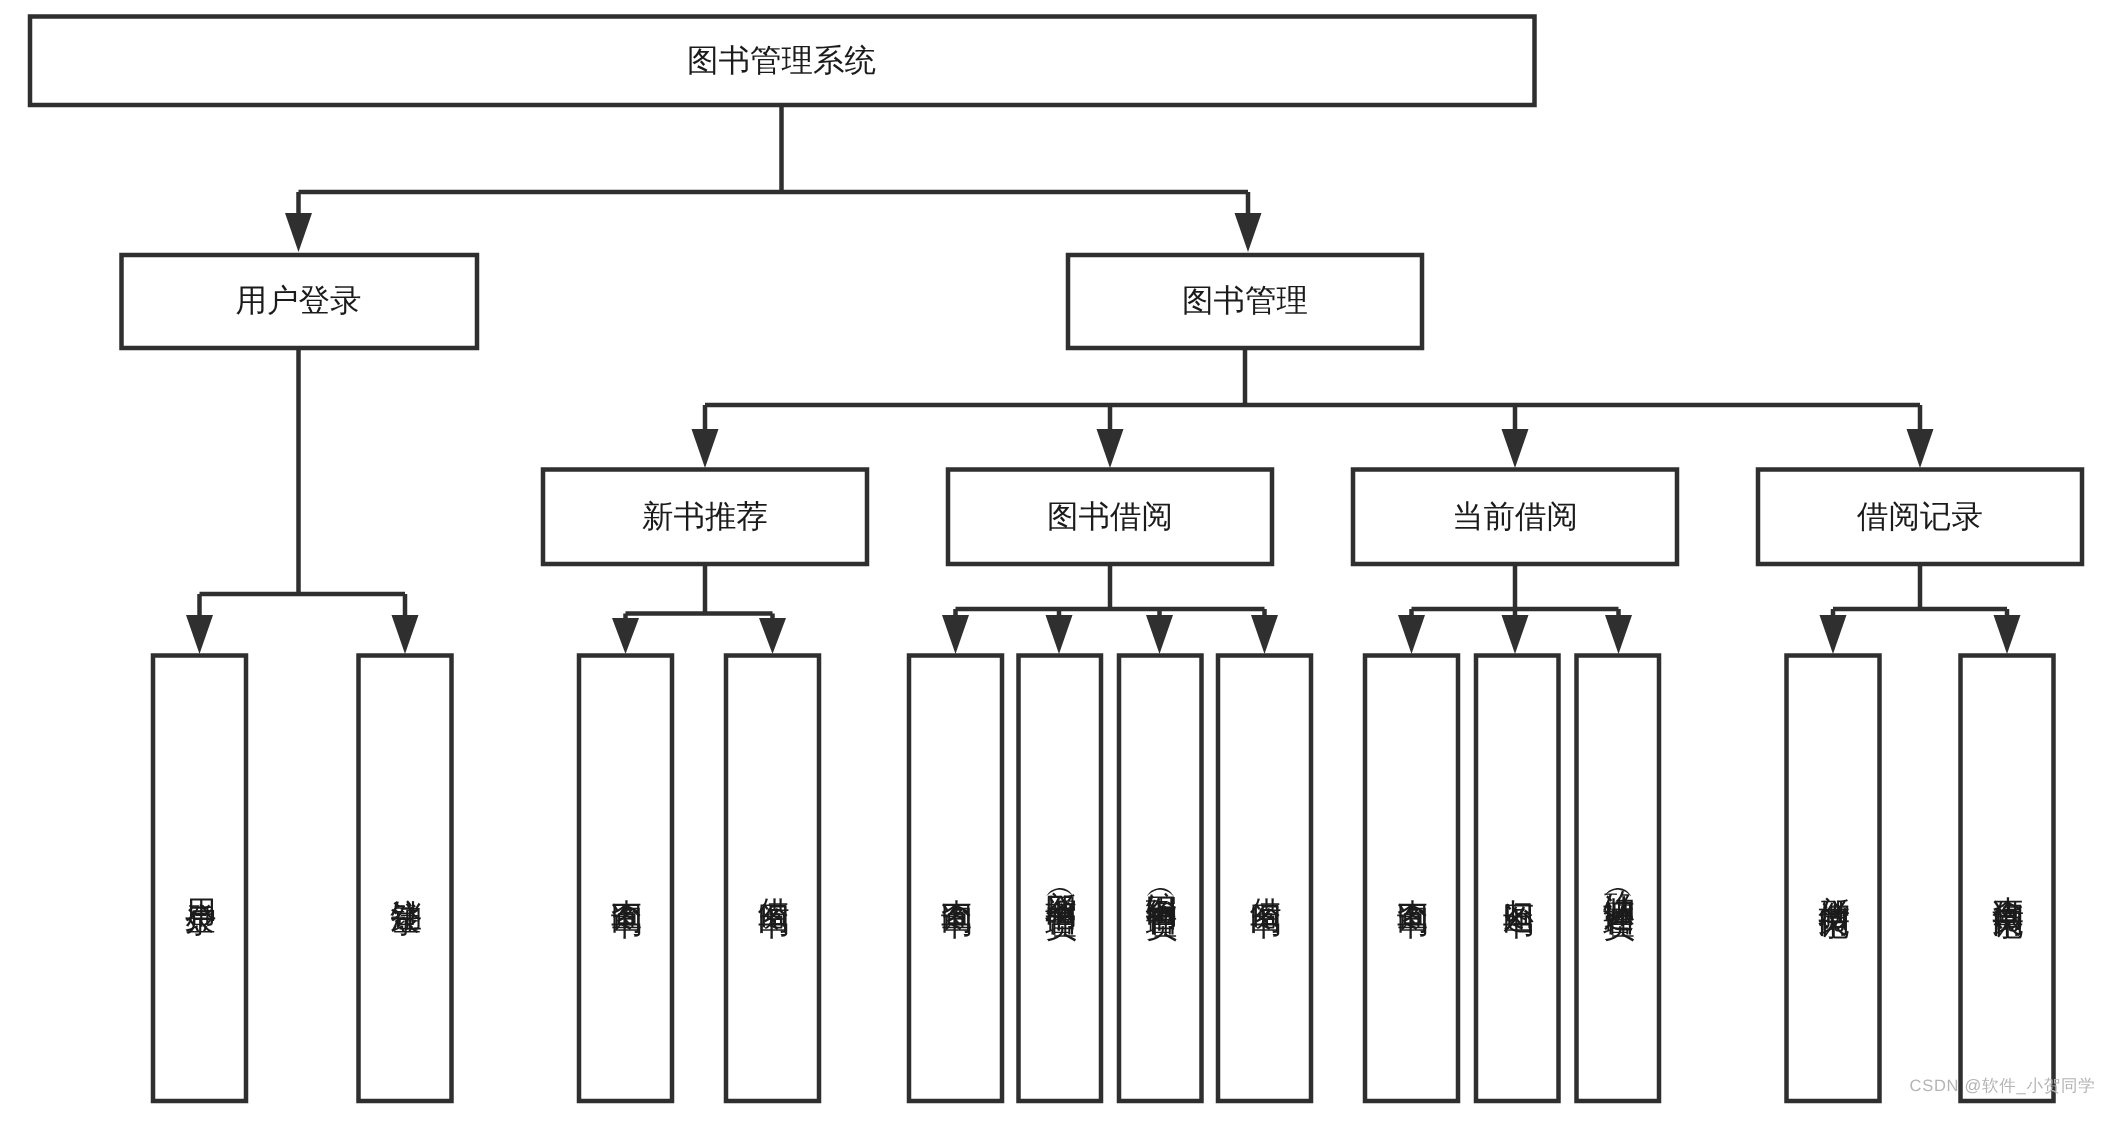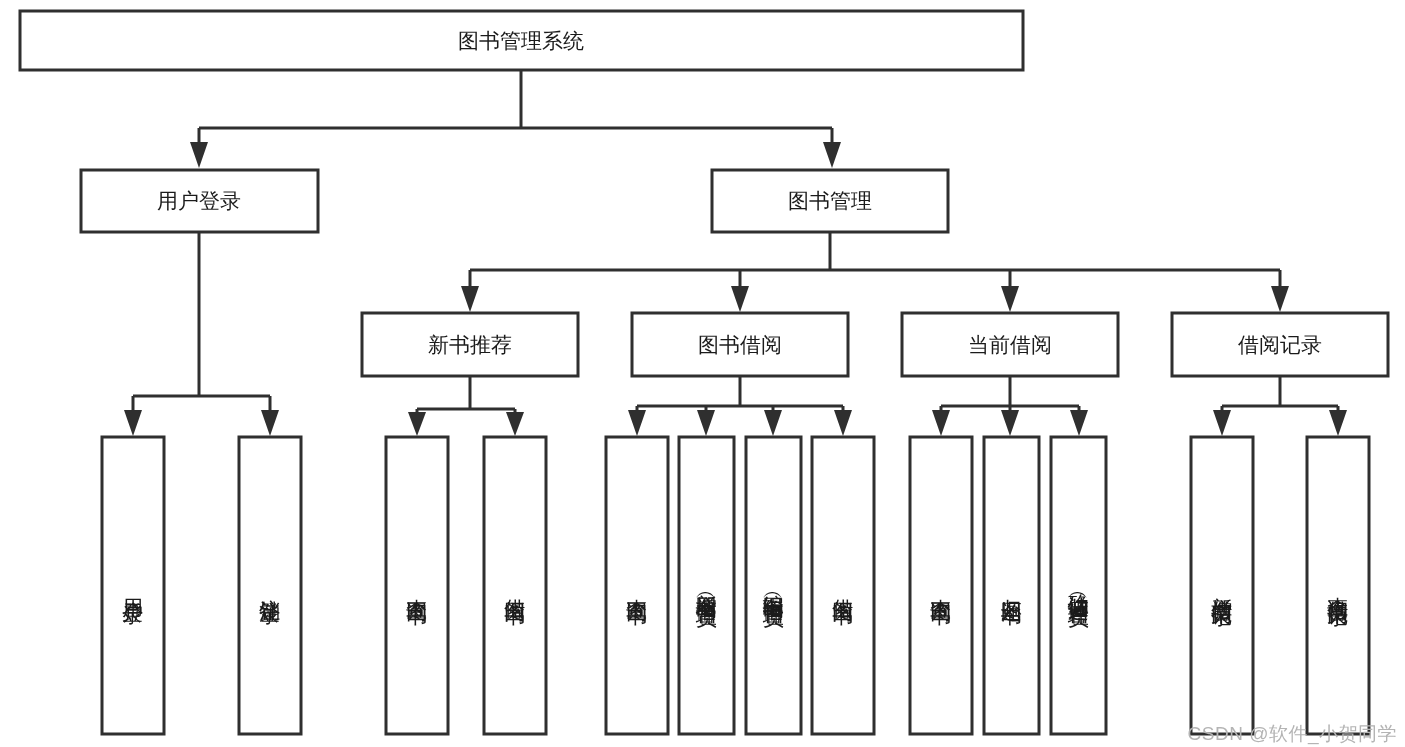--- a/index.html
+++ b/index.html
@@ -60,23 +60,23 @@
     font-size: 21px;
     line-height: 1.12;
     letter-spacing: 2px;
     color: #1b1b1b;
     white-space: nowrap;
     pointer-events: none;
   }
   #watermark {
     position: absolute;
     right: 8px;
-    bottom: 0;
-    font-family: "Liberation Sans", "DejaVu Sans", sans-serif;
-    font-size: 19px;
+    bottom: 16px;
+    font-family: "Liberation Sans", "DejaVu Sans", sans-serif;
+    font-size: 11px;
     color: #b4b4b4;
     letter-spacing: 0.5px;
     user-select: none;
   }
 </style>
 </head>
 <body>
 
 <div id="diagram-root">
 

